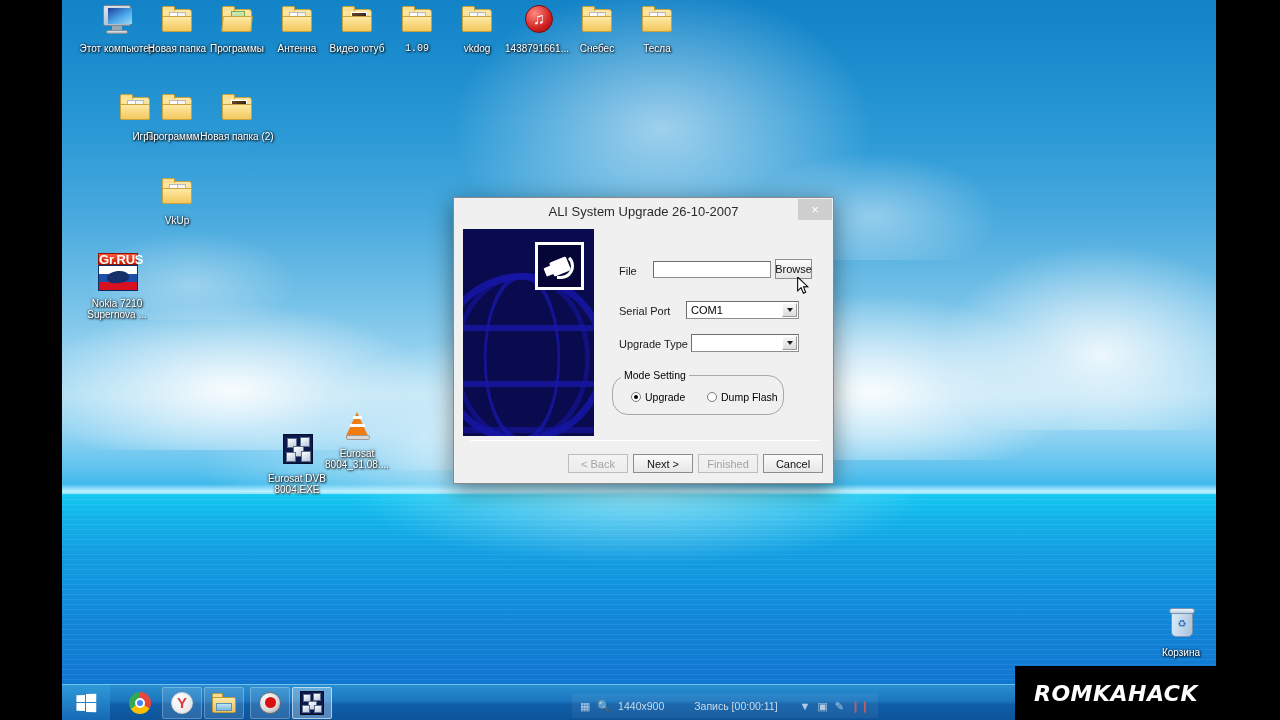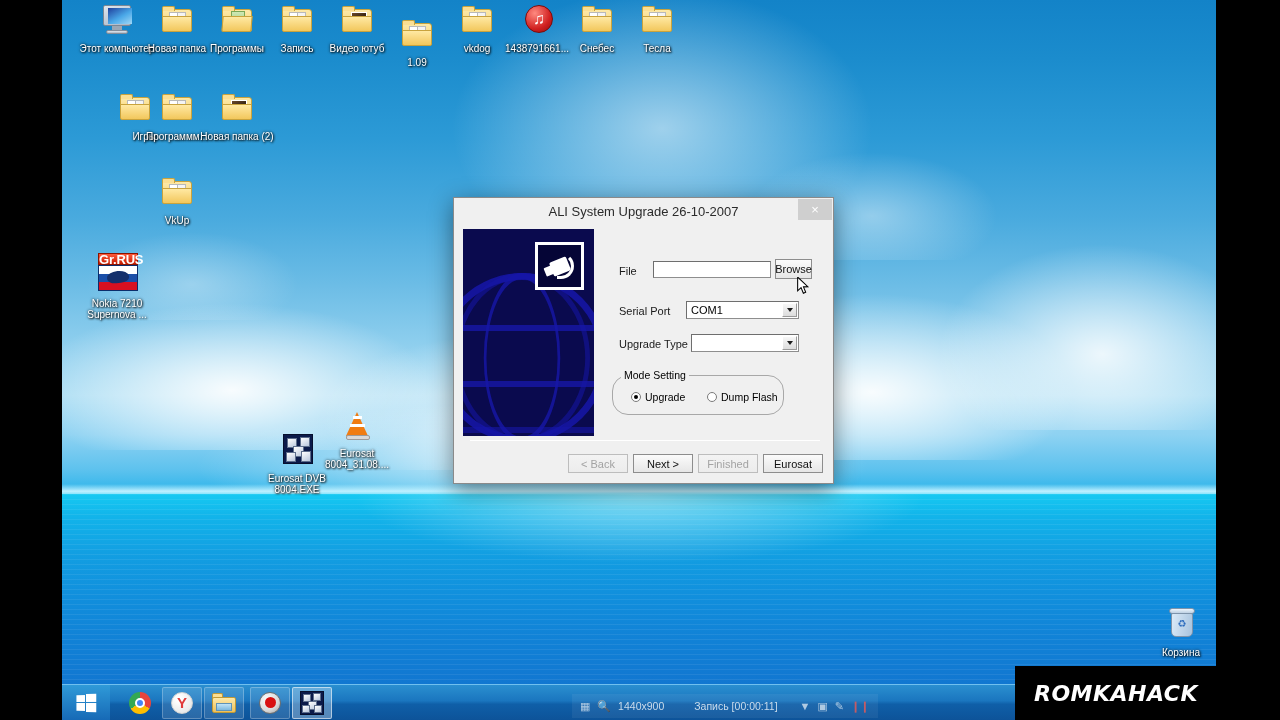--- a/index.html
+++ b/index.html
@@ -462,36 +462,36 @@
   <div class="dicon" style="left:196px; top:4px;">
     <div class="glyph">
       <div class="folder">
           <div class="back"></div>
           <div class="tab"></div>
           <div class="page p1"></div>
           <div class="page p2"></div>
           <div class="front"></div>
         </div>
     </div>
-    <div class="lbl">Запись</div>
+    <div class="lbl">Антенна</div>
   </div>
 
   <div class="dicon" style="left:256px; top:4px;">
     <div class="glyph">
       <div class="folder">
           <div class="back"></div>
           <div class="tab"></div>
           <div class="thumb"></div>
           <div class="front"></div>
         </div>
     </div>
     <div class="lbl">Видео ютуб</div>
   </div>
 
-  <div class="dicon" style="left:316px; top:18px;">
+  <div class="dicon" style="left:316px; top:4px;font-family:Liberation Mono, monospace;">
     <div class="glyph">
       <div class="folder">
           <div class="back"></div>
           <div class="tab"></div>
           <div class="page p1"></div>
           <div class="page p2"></div>
           <div class="front"></div>
         </div>
     </div>
     <div class="lbl">1.09</div>
@@ -711,21 +711,21 @@
       <div class="btn disabled" style="position:absolute; left:114px; top:229px; width:60px; height:19px;">
         <span>&lt; Back</span>
       </div>
       <div class="btn" style="position:absolute; left:179px; top:229px; width:60px; height:19px;">
         <span>Next &gt;</span>
       </div>
       <div class="btn disabled" style="position:absolute; left:244px; top:229px; width:60px; height:19px;">
         <span>Finished</span>
       </div>
       <div class="btn" style="position:absolute; left:309px; top:229px; width:60px; height:19px;">
-        <span>Eurosat</span>
+        <span>Cancel</span>
       </div>
     </div>
   </div>
 
   <svg class="cursor" style="left:735px; top:277px;" viewBox="0 0 12 17">
     <polygon points="0,0 0,13 3.2,10 5.4,15.4 7.6,14.4 5.5,9.3 9.6,9.2" fill="#ffffff" stroke="#000000" stroke-width="1"></polygon>
   </svg>
 
   <div class="taskbar">
     <div class="start-btn">

